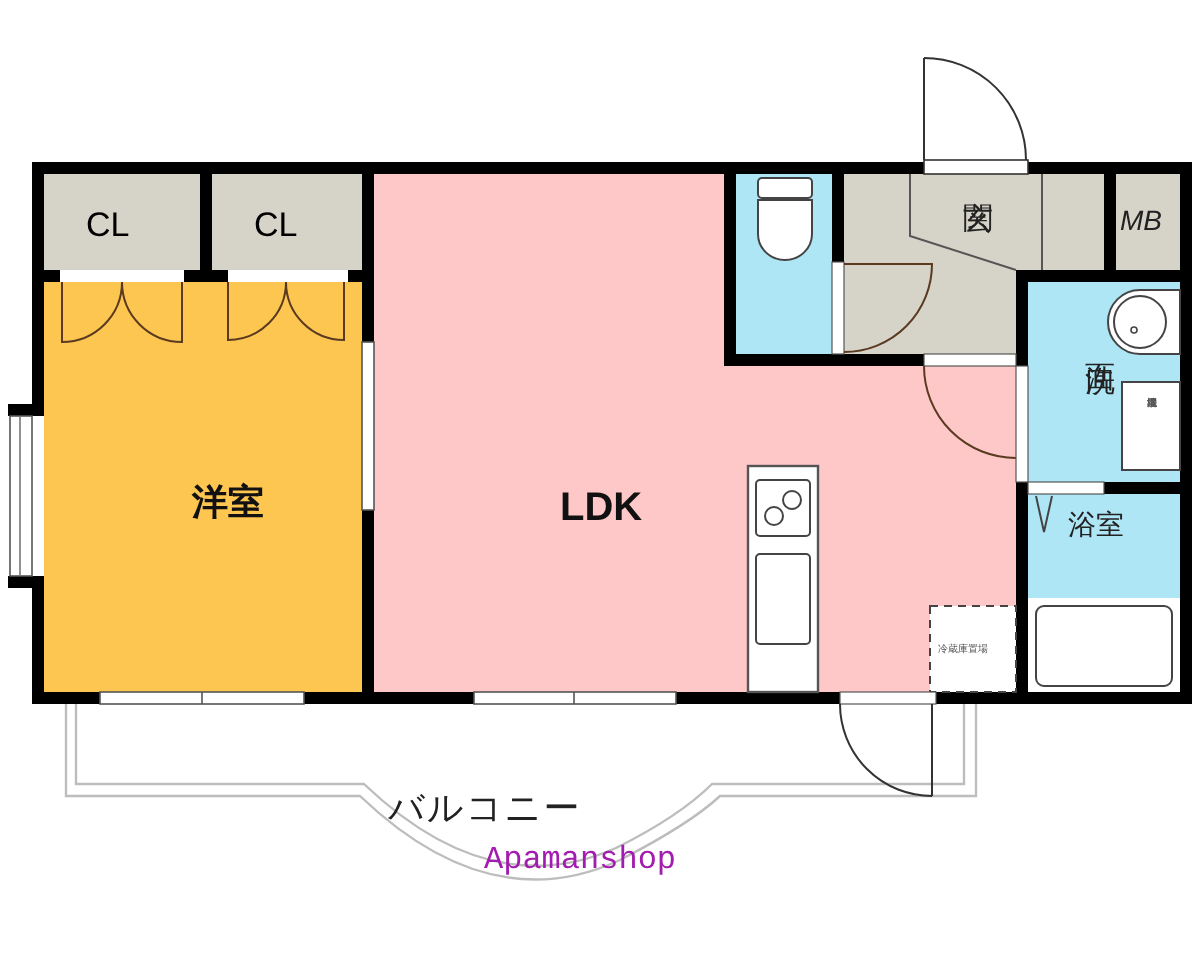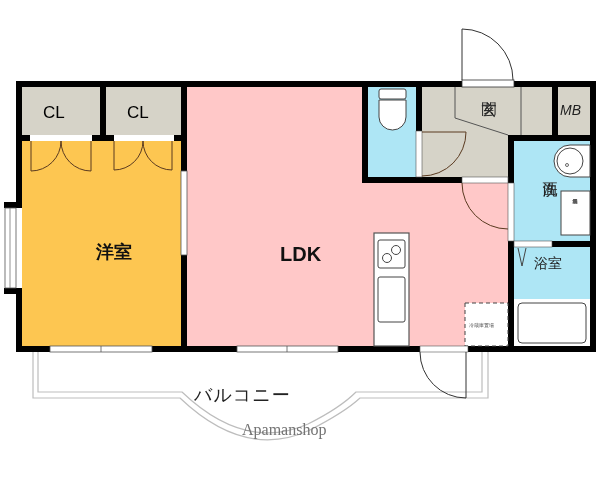--- a/index.html
+++ b/index.html
@@ -9,21 +9,21 @@
     .lbl-cl { font-family: Liberation Sans, sans-serif; font-size: 17px; color: #000000; }
     .lbl-youshitsu { font-family: "DejaVu Sans", sans-serif; font-size: 18px; font-weight: bold; }
     .lbl-ldk { font-family: "Liberation Sans", sans-serif; font-size: 20px; font-weight: bold; }
     .lbl-vert { font-family: "DejaVu Sans", sans-serif; font-size: 15px; color: #222; writing-mode: vertical-rl; letter-spacing: 1px; }
     .lbl-mb { font-family: "Liberation Sans", sans-serif; font-size: 14px; color: #222; }
     .lbl-senmen { font-family: "DejaVu Sans", sans-serif; font-size: 15px; color: #222; writing-mode: vertical-rl; }
     .lbl-yokushitsu { font-family: "DejaVu Sans", sans-serif; font-size: 14px; color: #222; }
     .lbl-tiny { font-family: "DejaVu Sans", sans-serif; font-size: 5px; color: #555; }
     .lbl-tiny-vert { font-family: "DejaVu Sans", sans-serif; font-size: 5px; color: #555; writing-mode: vertical-rl; }
     .lbl-balcony { font-family: "DejaVu Sans", sans-serif; font-size: 18px; color: #222; letter-spacing: 1px; }
-    .lbl-watermark { font-family: Liberation Serif, serif; font-size: 16px; color: #737373; }
+    .lbl-watermark { font-family: Liberation Mono, monospace; font-size: 16px; color: #a21caf; }
   </style>
 </head>
 <body>
 
 <svg id="plan" viewBox="0 0 600 480" xmlns="http://www.w3.org/2000/svg">
 
   <g fill="none" stroke="#bdbdbd" stroke-width="1.2">
     <path d="M33,350 L33,398 L180,398 Q245,460 310,430 Q345,412 360,398 L488,398 L488,350"></path>
     <path d="M38,350 L38,392 L182,392 Q245,452 308,424 Q340,408 356,392 L482,392 L482,350"></path>
   </g>
@@ -149,14 +149,14 @@
 <div class="lbl lbl-cl" style="left:43px;top:104px;">CL</div>
 <div class="lbl lbl-cl" style="left:127px;top:104px;">CL</div>
 <div class="lbl lbl-youshitsu" style="left:96px;top:243px;">洋室</div>
 <div class="lbl lbl-ldk" style="left:240px;top:244px;margin-left:40px;">LDK</div>
 <div class="lbl lbl-vert" style="left:481px;top:89px;">玄関</div>
 <div class="lbl lbl-mb" style="left:560px;top:103px;font-style:italic;">MB</div>
 <div class="lbl lbl-senmen" style="left:542px;top:170px;">洗面</div>
 <div class="lbl lbl-tiny-vert" style="left:572px;top:194px;">洗濯機置場</div>
 <div class="lbl lbl-yokushitsu" style="left:534px;top:256px;">浴室</div>
 <div class="lbl lbl-tiny" style="left:469px;top:323px;">冷蔵庫置場</div>
-<div class="lbl lbl-balcony" style="left:194px;top:386px;">バルコニー</div>
+<div class="lbl lbl-balcony" style="left:194px;top:396px;">バルコニー</div>
 <div class="lbl lbl-watermark" style="left:242px;top:422px;">Apamanshop</div>
 
 </body></html>

